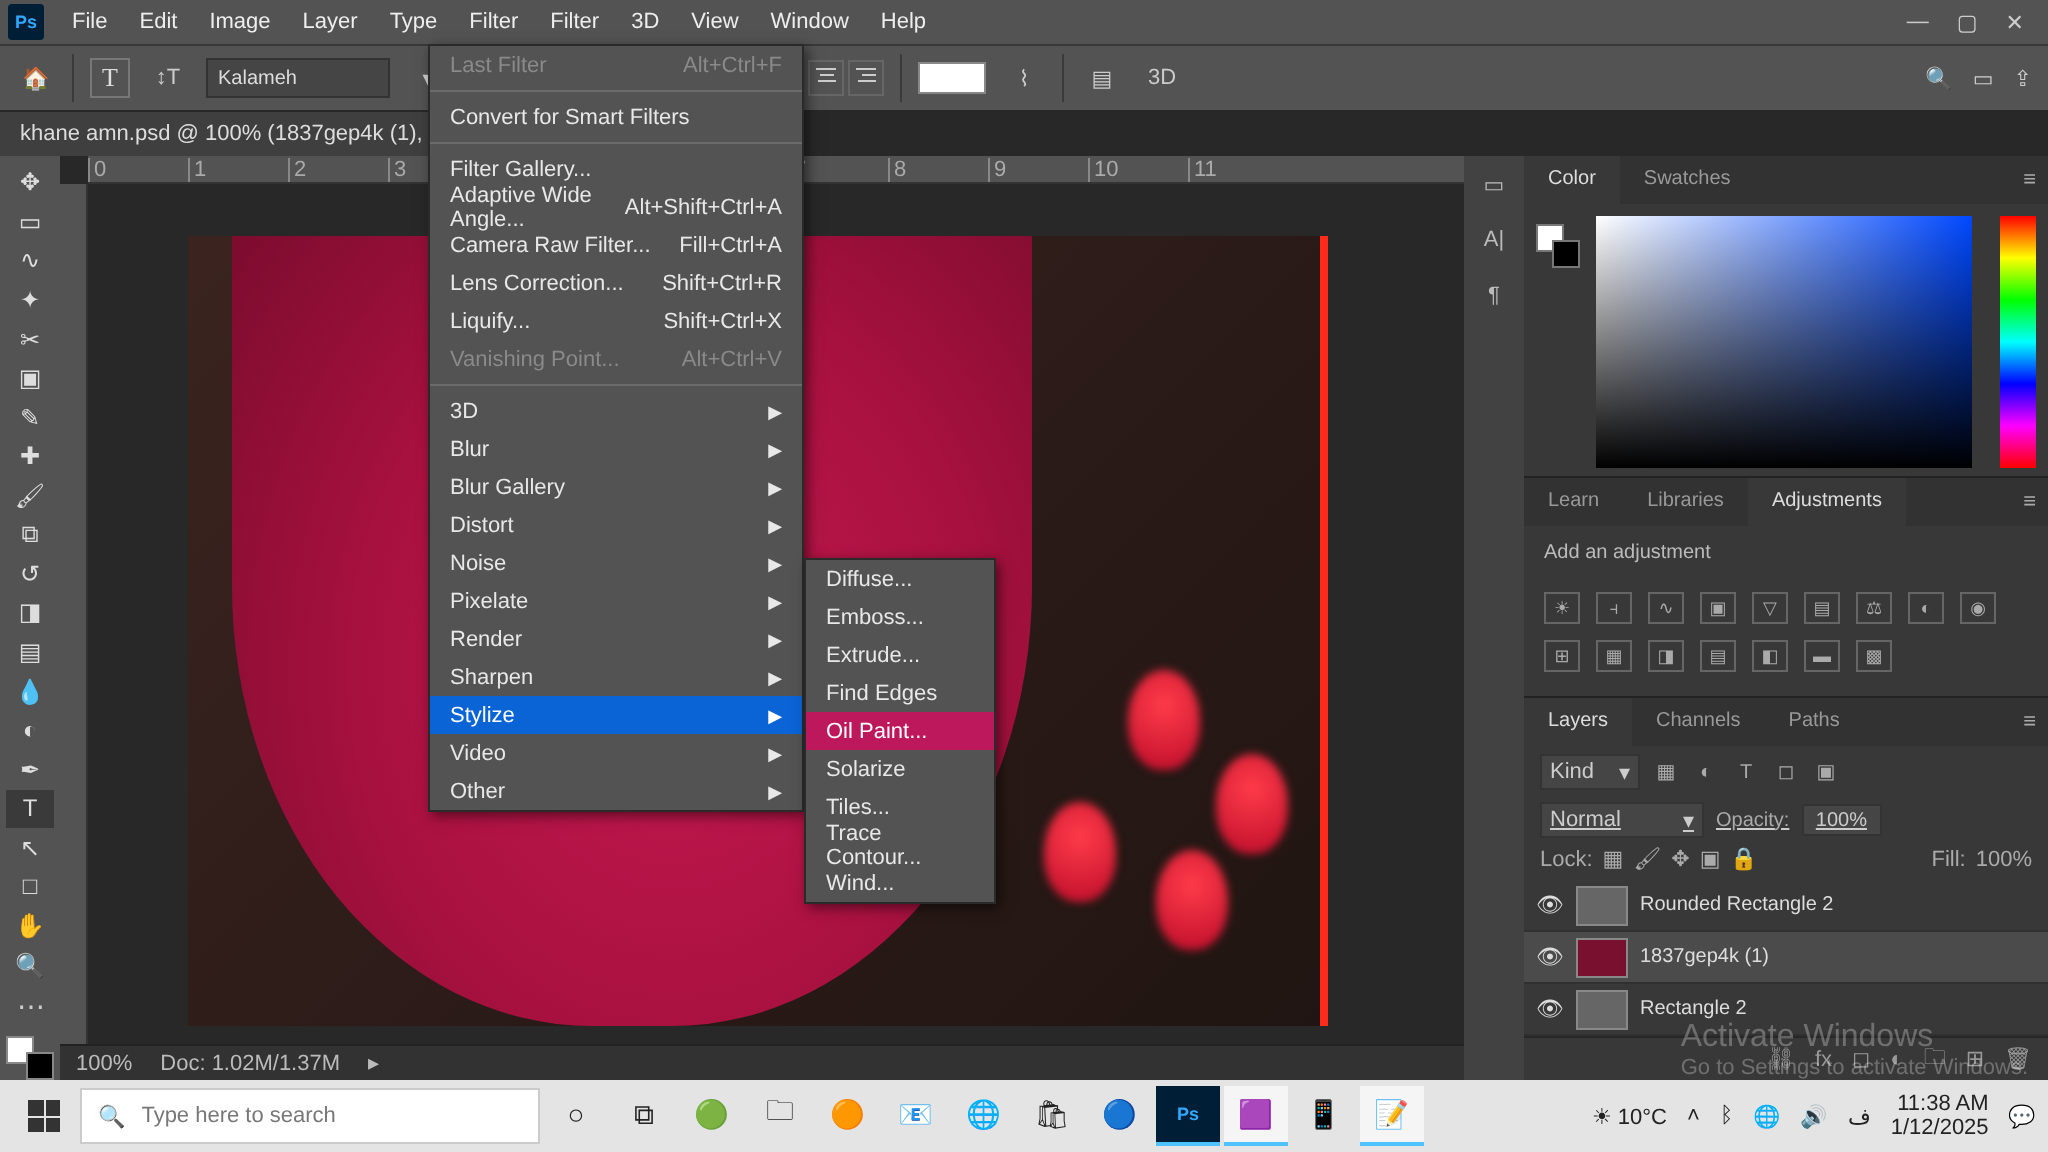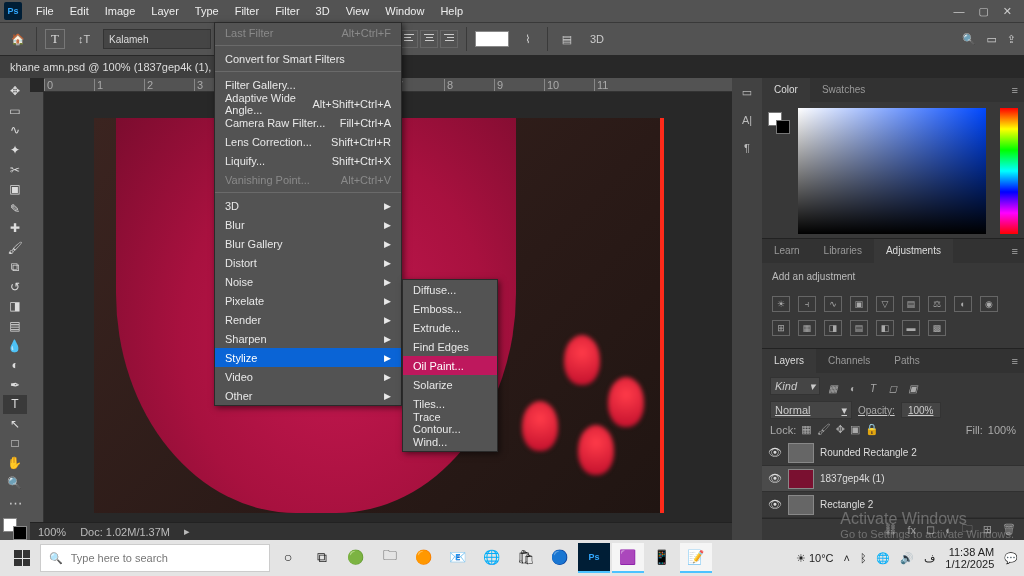--- a/index.html
+++ b/index.html
@@ -8,21 +8,21 @@
 
 .menubar { height:22px; background:#535353; display:flex; align-items:center; padding-left:4px; }
 .menubar .ps-logo { width:18px; height:18px; background:#001E36; color:#31A8FF; display:flex; align-items:center; justify-content:center; font-weight:bold; font-size:9px; border-radius:2px; margin-right:6px; }
 .menubar .m-item { padding:0 8px; height:22px; line-height:22px; color:#eee; cursor:default; }
 .menubar .win-ctrl { margin-left:auto; display:flex; gap:14px; padding-right:12px; color:#ccc; }
 
 
 .optbar { height:34px; background:#535353; border-top:1px solid #393939; border-bottom:1px solid #282828; display:flex; align-items:center; padding:0 8px; gap:8px; }
 .optbar .home { width:20px; height:20px; display:flex; align-items:center; justify-content:center; }
 .optbar .tool-ico { width:20px; height:20px; border:1px solid #777; display:flex; align-items:center; justify-content:center; font-family:Georgia,serif; font-size:13px; color:#ddd; }
-.optbar .font-sel { width:108px; height:20px; background:#454545; border:1px solid #333; display:flex; align-items:center; padding:0 5px; font-size:10px; color:#ddd; }
+.optbar .font-sel { width:92px; height:20px; background:#454545; border:1px solid #333; display:flex; align-items:center; padding:0 5px; font-size:10px; color:#ddd; }
 .optbar .sep { width:1px; height:24px; background:#3a3a3a; }
 .optbar .btn { min-width:22px; height:20px; display:flex; align-items:center; justify-content:center; color:#ccc; }
 .optbar .aa-sel { width:56px; height:18px; background:#454545; border:1px solid #333; display:flex; align-items:center; padding:0 4px; font-size:10px; }
 .optbar .align-grp { display:flex; gap:2px; }
 .optbar .align-grp .a { width:18px; height:18px; border:1px solid #666; display:flex; flex-direction:column; gap:2px; padding:3px; }
 .optbar .align-grp .a span { height:1px; background:#ccc; }
 .optbar .swatch { width:34px; height:16px; background:#fff; border:1px solid #888; }
 .optbar .right { margin-left:auto; display:flex; gap:10px; }
 
 
@@ -80,21 +80,21 @@
 .color-panel .fgbg2 .b { position:absolute; bottom:0; right:0; width:14px; height:14px; background:#000; border:1px solid #777; }
 .color-panel .field { position:absolute; left:36px; top:6px; width:188px; height:126px; background:linear-gradient(to bottom, rgba(0,0,0,0), #000), linear-gradient(to right, #fff, #0048ff); }
 .color-panel .hue { position:absolute; right:6px; top:6px; width:18px; height:126px; background:linear-gradient(to bottom,#ff0000,#ffff00,#00ff00,#00ffff,#0000ff,#ff00ff,#ff0000); }
 
 .learn-panel { border-top:1px solid #222; }
 .adj-body { padding:8px 10px; font-size:10px; color:#bbb; }
 .adj-icons { display:flex; flex-wrap:wrap; gap:8px; padding:6px 10px 12px; }
 .adj-icons .ai { width:18px; height:16px; border:1px solid #666; display:flex; align-items:center; justify-content:center; font-size:9px; color:#aaa; }
 
 .layers-panel { flex:1; border-top:1px solid #222; display:flex; flex-direction:column; position:relative; }
-.lay-row1 { display:flex; align-items:flex-end; gap:6px; padding:4px 8px;font-style:italic; }
+.lay-row1 { display:flex; align-items:center; gap:6px; padding:4px 8px; }
 .lay-row1 .kind { width:50px; height:18px; background:#454545; border:1px solid #333; font-size:10px; padding:0 4px; display:flex; align-items:center; }
 .lay-row1 .fic { width:14px; height:14px; color:#aaa; display:flex; align-items:center; justify-content:center; font-size:10px; }
 .lay-row2 { display:flex; align-items:center; gap:6px; padding:2px 8px;text-decoration:underline; }
 .lay-row2 .blend { width:82px; height:18px; background:#454545; border:1px solid #333; font-size:10px; padding:0 4px; display:flex; align-items:center; }
 .lay-row2 .lab { font-size:10px; color:#aaa; }
 .lay-row2 .val { width:40px; height:16px; background:#454545; border:1px solid #333; font-size:10px; text-align:center; line-height:16px; }
 .lay-row3 { display:flex; align-items:center; gap:5px; padding:2px 8px 4px; font-size:10px; color:#aaa; }
 .layer-list { flex:1; overflow:hidden; }
 .layer { height:26px; display:flex; align-items:center; gap:6px; padding:0 6px; border-bottom:1px solid #303030; }
 .layer.sel { background:#4b4b4b; }

